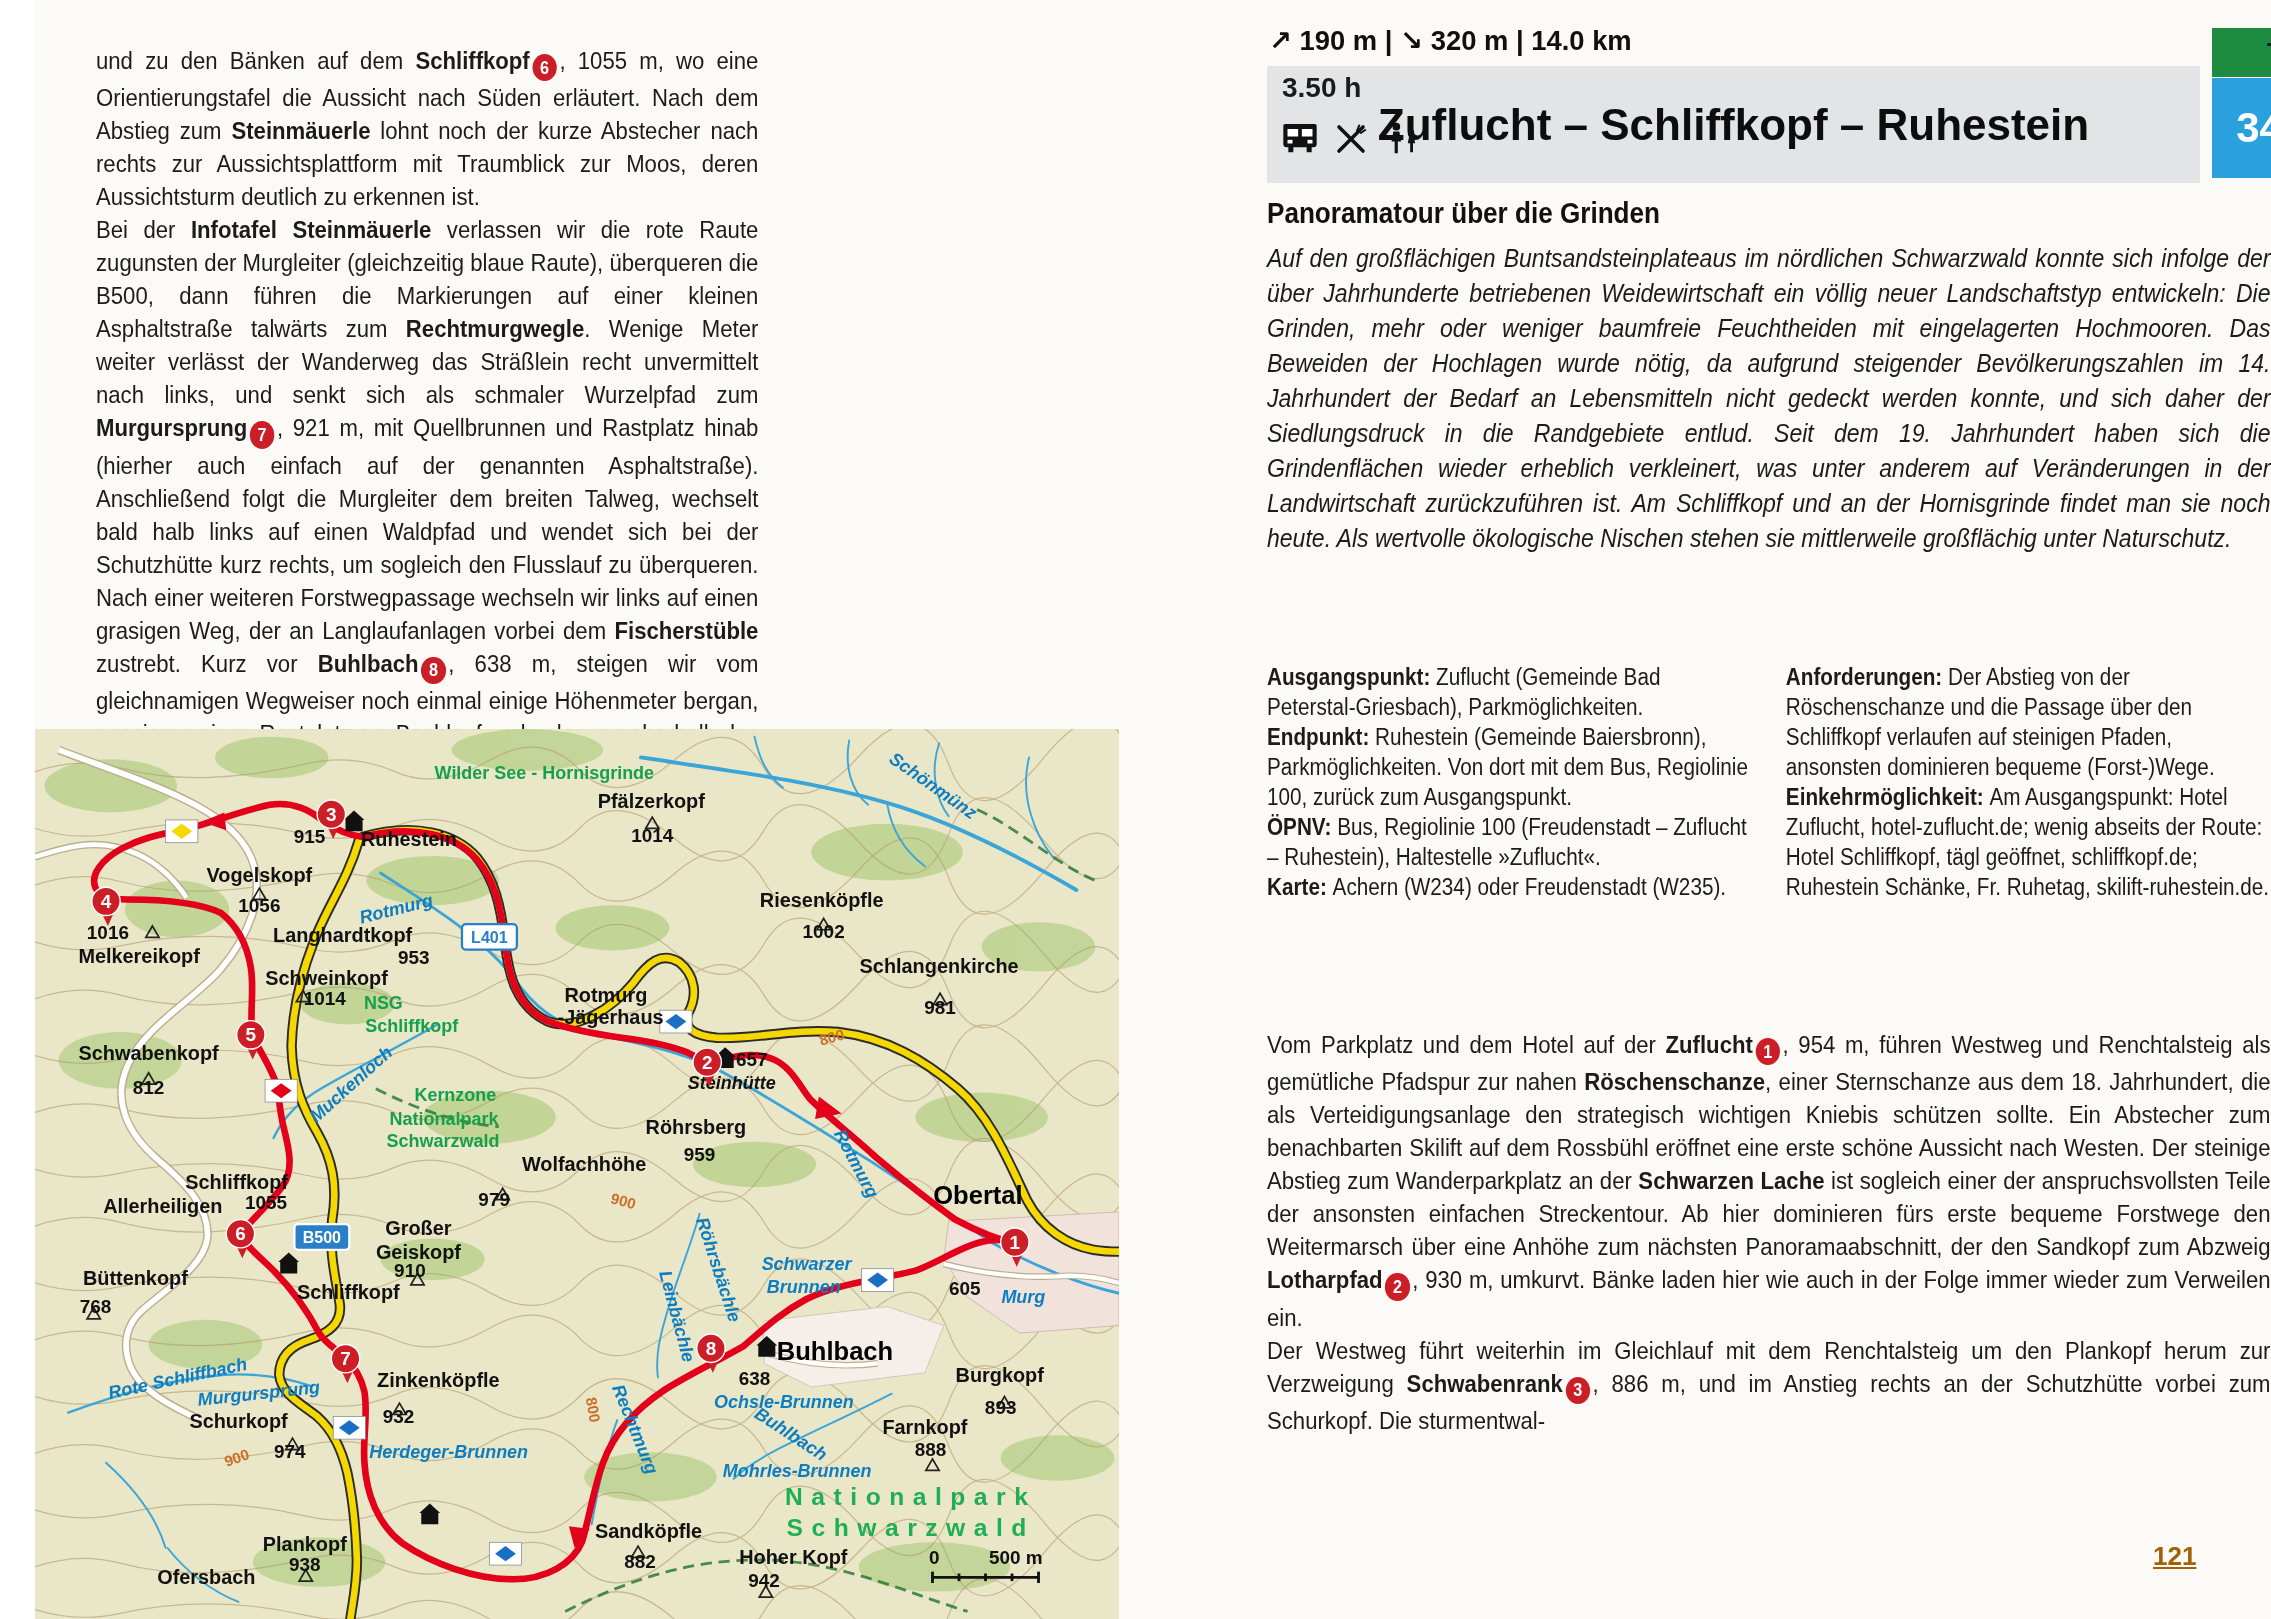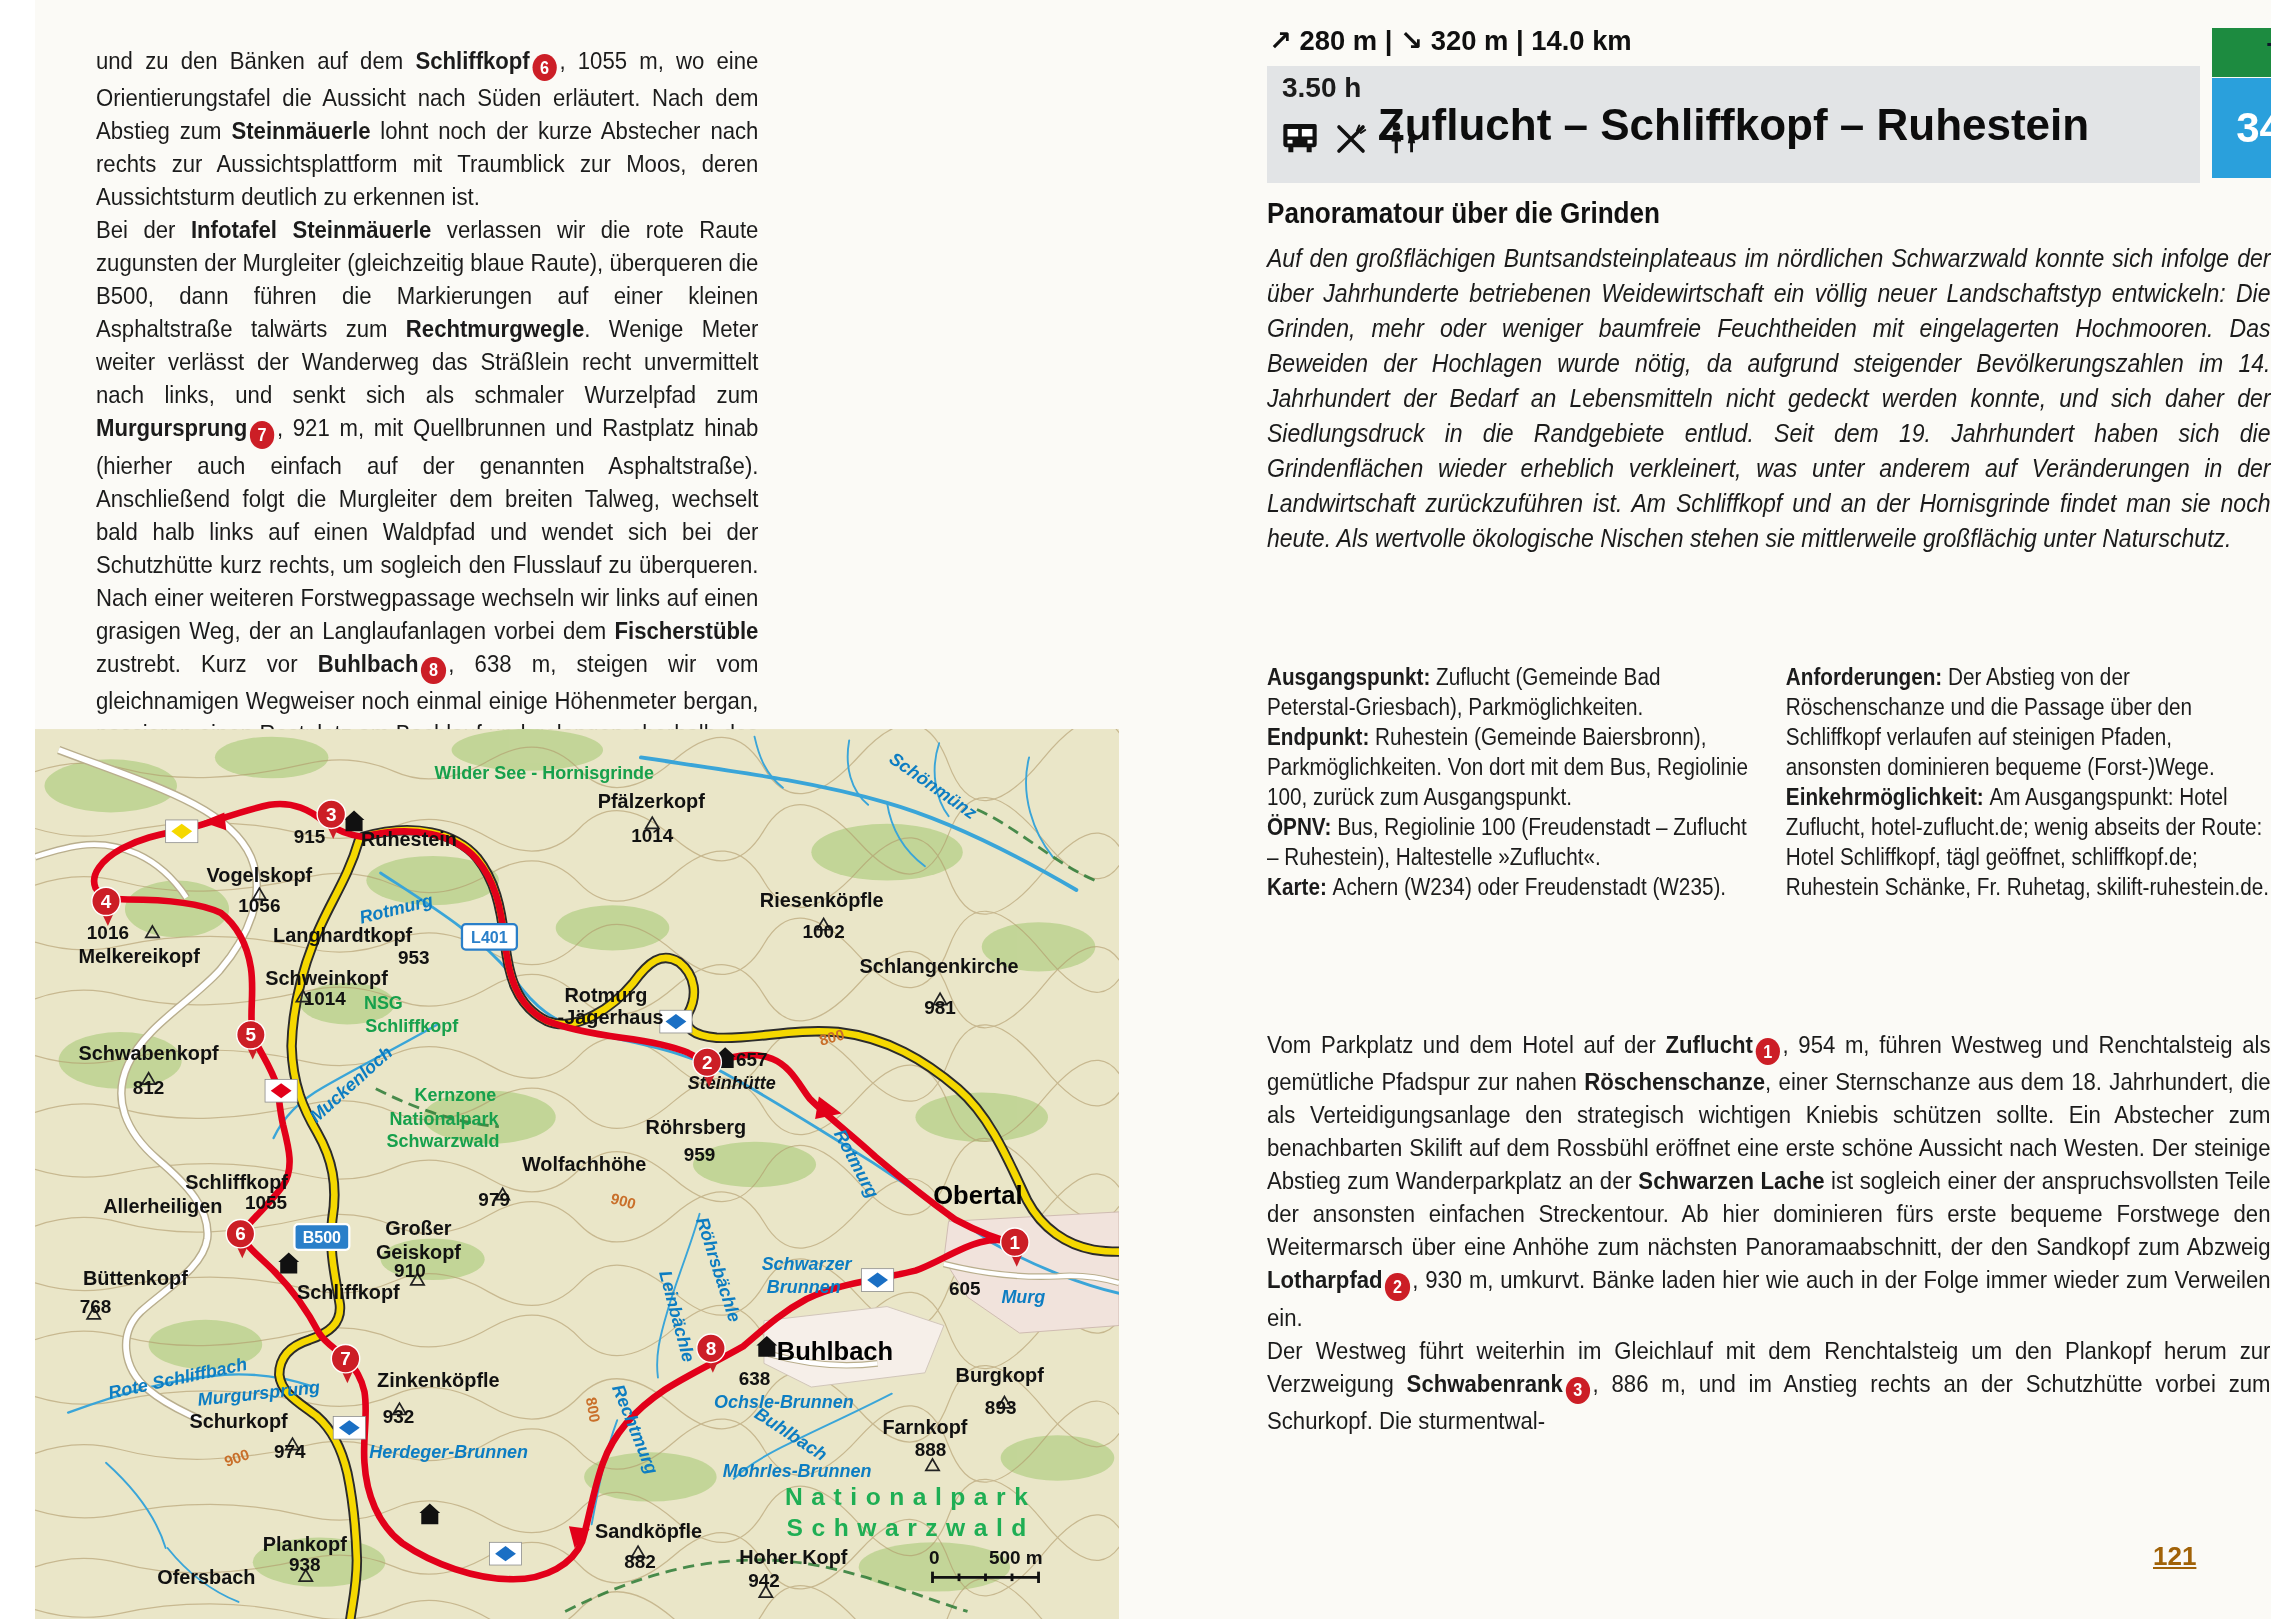--- a/index.html
+++ b/index.html
@@ -310,21 +310,21 @@
         <text x="217" y="1310" class="mt mnum" text-anchor="middle">6</text>
         <path d="M322 1444 L330 1461 L339 1441 Z" fill="#cc1e26"></path>
         <circle cx="328" cy="1435" r="15" fill="#cc1e26" stroke="#fff" stroke-width="1.5"></circle>
         <text x="328" y="1442" class="mt mnum" text-anchor="middle">7</text>
         <path d="M708 1433 L716 1450 L725 1430 Z" fill="#cc1e26"></path>
         <circle cx="714" cy="1424" r="15" fill="#cc1e26" stroke="#fff" stroke-width="1.5"></circle>
         <text x="714" y="1431" class="mt mnum" text-anchor="middle">8</text>
       </g>
   </svg>
 
-  <div class="stats-line">↗ 280 m | ↘ 320 m | 14.0 km</div>
+  <div class="stats-line">↗ 190 m | ↘ 320 m | 14.0 km</div>
   <div class="header-band">
     <div class="band-title">Zuflucht – Schliffkopf – Ruhestein</div>
     <div class="band-duration">3.50 h</div>
     <div class="band-icons">
       <svg width="40" height="34" viewBox="0 0 24 20">
         <path fill="#111" d="M3 1 h18 a1 1 0 0 1 1 1 v11 a2 2 0 0 1 -2 2 h-1 v3 h-3 v-3 H8 v3 H5 v-3 H4 a2 2 0 0 1 -2 -2 V2 a1 1 0 0 1 1 -1 Z"></path>
         <rect x="4.5" y="4" width="6.4" height="4.5" fill="#fff"></rect>
           <rect x="13.1" y="4" width="6.4" height="4.5" fill="#fff"></rect>
         <rect x="4.5" y="10.5" width="3" height="2.2" fill="#fff"></rect>
           <rect x="16.5" y="10.5" width="3" height="2.2" fill="#fff"></rect>

